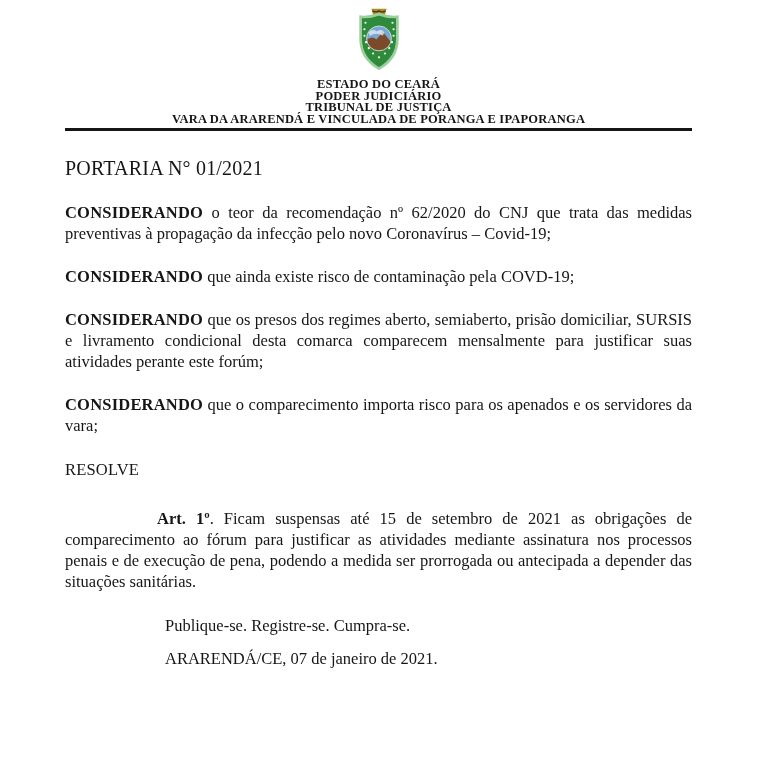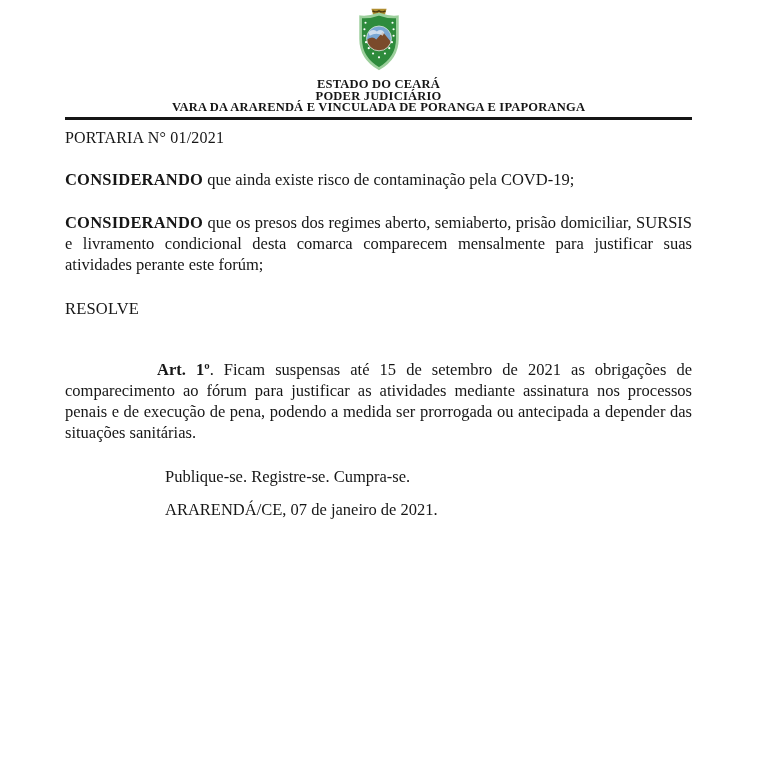--- a/index.html
+++ b/index.html
@@ -13,33 +13,33 @@
 
   
   .emblem-wrap{text-align:center;margin-bottom:4px;}
   .letterhead{
     text-align:center;font-weight:bold;font-size:12.5px;line-height:11.5px;
     letter-spacing:0.2px;
   }
   .rule{border-bottom:3px solid #161616;margin-top:3px;}
 
   
-  .doc-number{font-size:16px;margin-top:9px;letter-spacing:0.2px;}
+  .doc-number{font-size:20px;margin-top:26px;letter-spacing:0.2px;}
 
   
   .addressee{
     margin:22px 0 0 280px;
     font-style:italic;font-size:16px;line-height:21px;text-align:justify;
   }
 
   
   .para{font-size:16.5px;line-height:21px;text-align:justify;margin-top:22px;}
   .para b{letter-spacing:0.2px;}
   .resolve{font-weight:normal;font-size:16.5px;margin-top:24px;letter-spacing:0.2px;}
-  .article{font-size:16.5px;line-height:21px;text-align:justify;margin-top:40px;text-indent:92px;}
+  .article{font-size:16.5px;line-height:21px;text-align:justify;margin-top:28px;text-indent:92px;}
 
   .closing{font-size:16.5px;margin:24px 0 0 100px;}
   .closing + .closing{margin-top:13px;}
 </style>
 </head>
 <body>
 
 <div class="page">
 
   <div class="emblem-wrap">
@@ -76,33 +76,36 @@
         <circle cx="74" cy="63" r="2"></circle>
           <circle cx="69" cy="74" r="2"></circle>
           <circle cx="61" cy="84" r="2"></circle>
       </g>
     </svg>
   </div>
 
   <div class="letterhead">
     <div>ESTADO DO CEARÁ</div>
     <div>PODER JUDICIÁRIO</div>
+    <div>TRIBUNAL DE JUSTIÇA</div>
     <div>VARA DA ARARENDÁ E VINCULADA DE PORANGA E IPAPORANGA</div>
   </div>
   <div class="rule"></div>
 
   <div class="doc-number">PORTARIA N° 01/2021</div>
 
 
+  <p class="para"><b>CONSIDERANDO</b><span> o teor da recomendação nº 62/2020 do CNJ que trata das medidas preventivas à propagação da infecção pelo novo Coronavírus – Covid-19;</span></p>
 
 
   <p class="para"><b>CONSIDERANDO</b><span> que ainda existe risco de contaminação pela COVD-19;</span></p>
 
   <p class="para"><b>CONSIDERANDO</b><span> que os presos dos regimes aberto, semiaberto, prisão domiciliar, SURSIS e livramento condicional desta comarca comparecem mensalmente para justificar suas atividades perante este forúm;</span></p>
 
+  <p class="para"><b>CONSIDERANDO</b><span> que o comparecimento importa risco para os apenados e os servidores da vara;</span></p>
 
   <div class="resolve">RESOLVE</div>
 
   <p class="article"><b>Art. 1º</b><span>. Ficam suspensas até 15 de setembro de 2021 as obrigações de comparecimento ao fórum para justificar as atividades mediante assinatura nos processos penais e de execução de pena, podendo a medida ser prorrogada ou antecipada a depender das situações sanitárias.</span></p>
 
   <div class="closing">Publique-se. Registre-se. Cumpra-se.</div>
   <div class="closing">ARARENDÁ/CE, 07 de janeiro de 2021.</div>
 
 </div>
 

